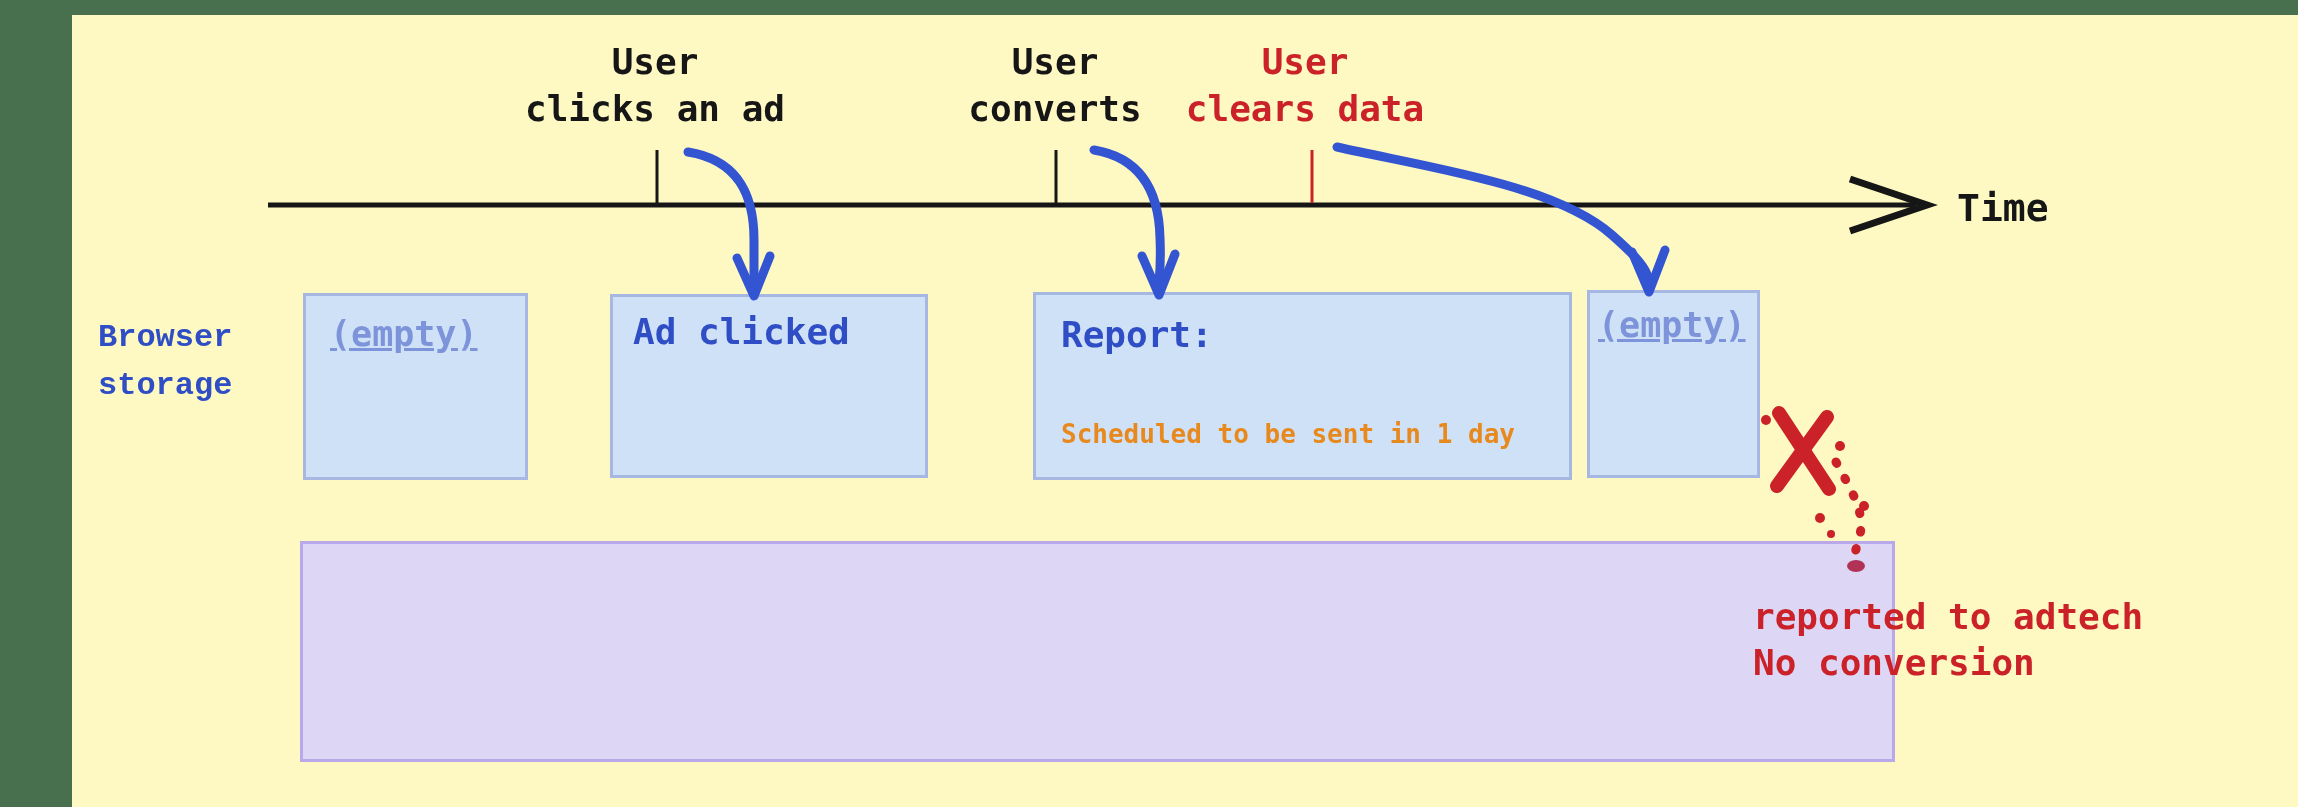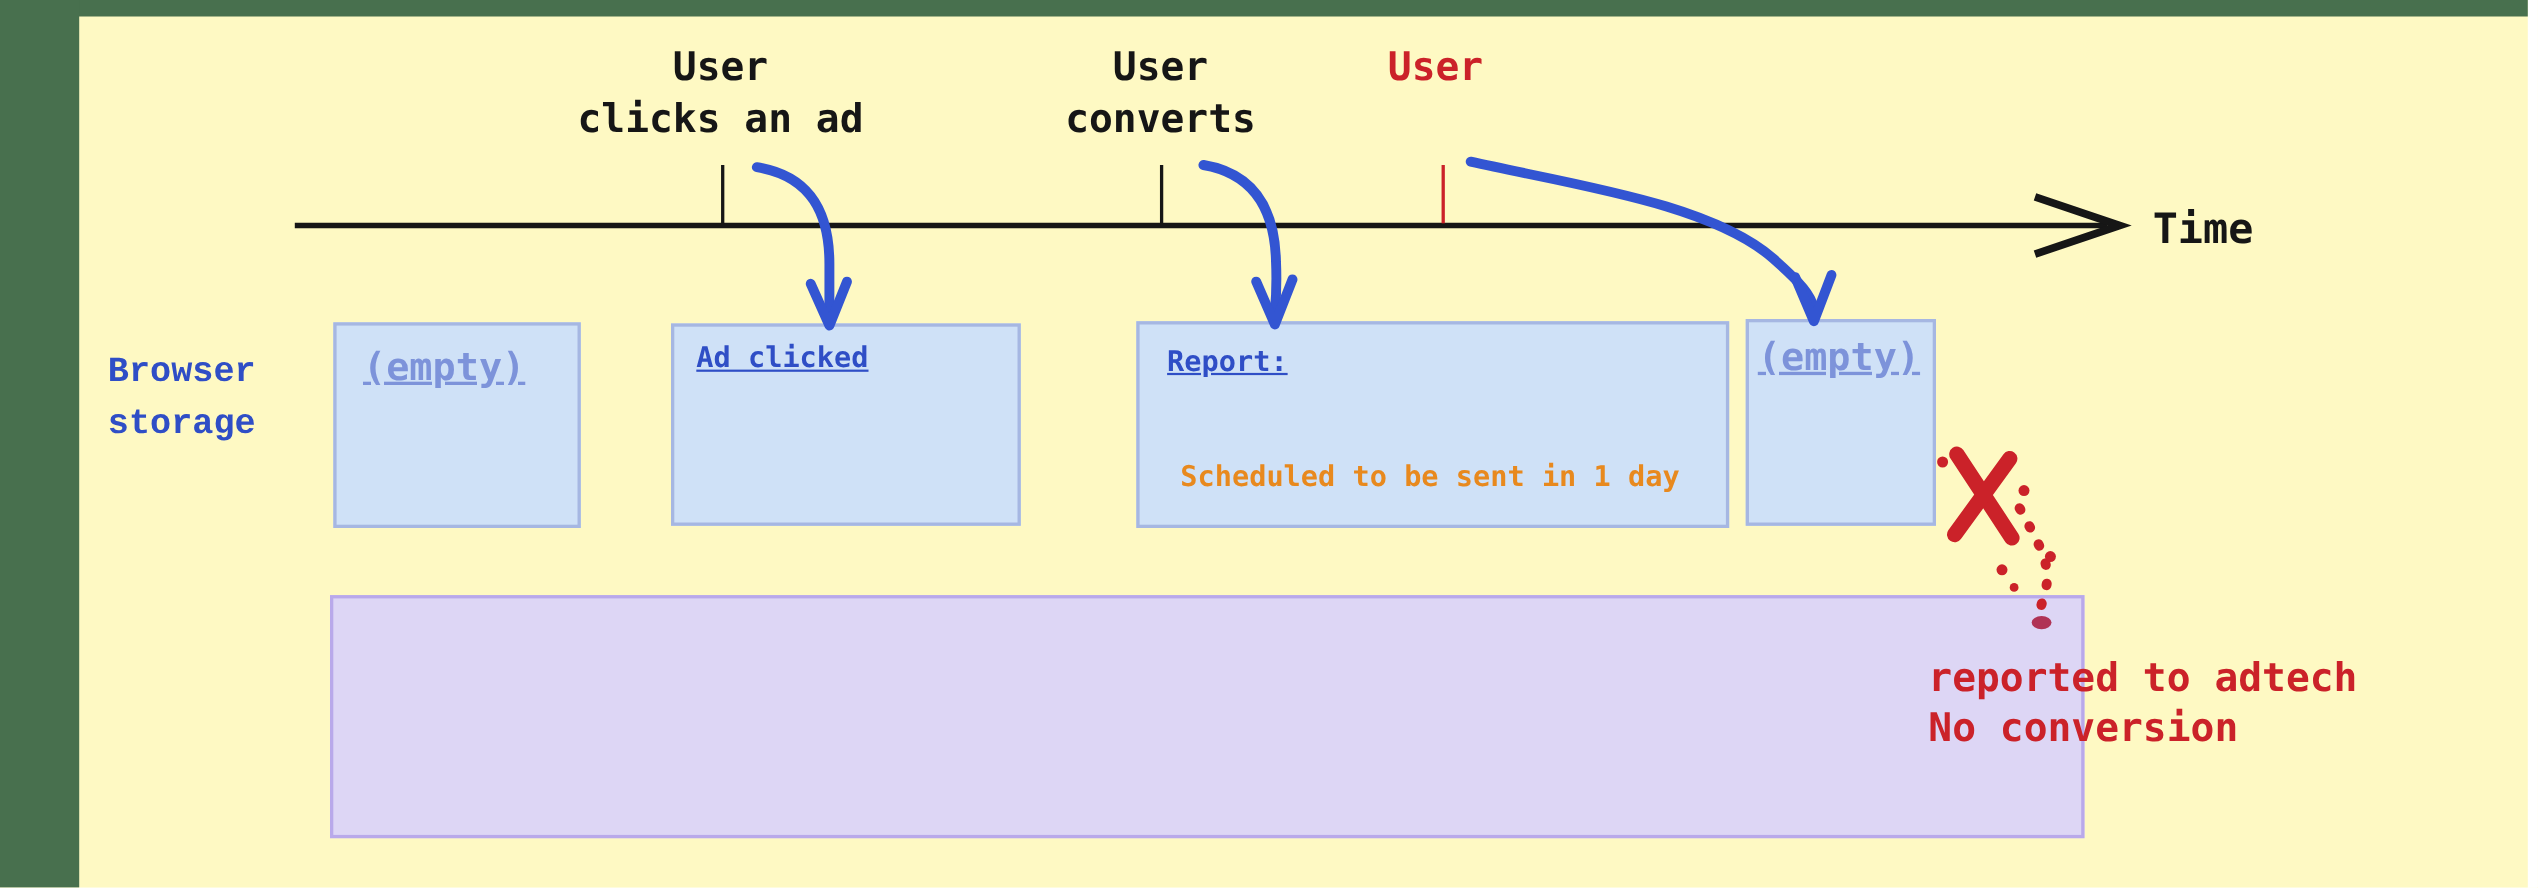--- a/index.html
+++ b/index.html
@@ -19,21 +19,21 @@
   .time-label{position:absolute;left:1957px;top:186px;font-size:38px;color:var(--ink-black);z-index:3;}
 
   .row-label{position:absolute;text-align:center;font-size:32px;line-height:48px;white-space:nowrap;z-index:3;font-family:Liberation Mono, monospace;}
   .row-label.browser{left:98px;top:314px;color:var(--ink-blue);}
   .row-label.adtech{left:122px;top:580px;color:var(--purple-text);}
 
   .sbox{position:absolute;background:var(--box-fill);border:3px solid var(--box-border);
     box-sizing:border-box;z-index:1;}
   .sbox-text{position:absolute;white-space:nowrap;}
   .empty-text{font-size:35px;color:var(--empty-blue);text-decoration:underline;}
-  .blue-text{font-size:26px;color:var(--ink-blue);text-decoration:underline;}
+  .blue-text{font-size:36px;color:var(--ink-blue);}
   .orange-text{font-size:26px;color:var(--orange);}
 
   .server-box{position:absolute;left:300px;top:541px;width:1595px;height:221px;
     background:var(--server-fill);border:3px solid var(--server-border);box-sizing:border-box;z-index:1;}
 
   .annot{position:absolute;color:var(--ink-red);white-space:nowrap;z-index:4;}
   .annot.no-report{left:1852px;top:424px;font-size:36px;}
   .annot.no-conversion{left:1753px;top:594px;font-size:36px;line-height:46px;}
 
   svg.overlay{position:absolute;left:0;top:0;z-index:2;pointer-events:none;}
@@ -49,38 +49,39 @@
   <div class="event-label" style="left:655px;">
     <span class="event-line">User</span>
     <span class="event-line">clicks an ad</span>
   </div>
   <div class="event-label" style="left:1055px;">
     <span class="event-line">User</span>
     <span class="event-line">converts</span>
   </div>
   <div class="event-label red" style="left:1305px;">
     <span class="event-line">User</span>
+    <span class="event-line">clears data</span>
   </div>
 
   <div class="time-label">Time</div>
 
   <div class="row-label browser">
     <span class="event-line">Browser</span>
     <span class="event-line">storage</span>
   </div>
 
   <div class="sbox" style="left:303px;top:293px;width:225px;height:187px;">
     <span class="sbox-text empty-text" style="left:24px;top:18px;">(empty)</span>
   </div>
   <div class="sbox" style="left:610px;top:294px;width:318px;height:184px;">
     <span class="sbox-text blue-text" style="left:20px;top:14px;">Ad clicked</span>
   </div>
   <div class="sbox" style="left:1033px;top:292px;width:539px;height:188px;">
     <span class="sbox-text blue-text" style="left:25px;top:19px;">Report:</span>
-    <span class="sbox-text orange-text" style="left:25px;top:124px;margin-left:12px;">Scheduled to be sent in 1 day</span>
+    <span class="sbox-text orange-text" style="left:25px;top:124px;">Scheduled to be sent in 1 day</span>
   </div>
   <div class="sbox" style="left:1587px;top:290px;width:173px;height:188px;">
     <span class="sbox-text empty-text" style="left:8px;top:12px;">(empty)</span>
   </div>
 
   <div class="server-box"></div>
 
   <div class="annot no-conversion">
     <span class="event-line">reported to adtech</span>
     <span class="event-line">No conversion</span>

